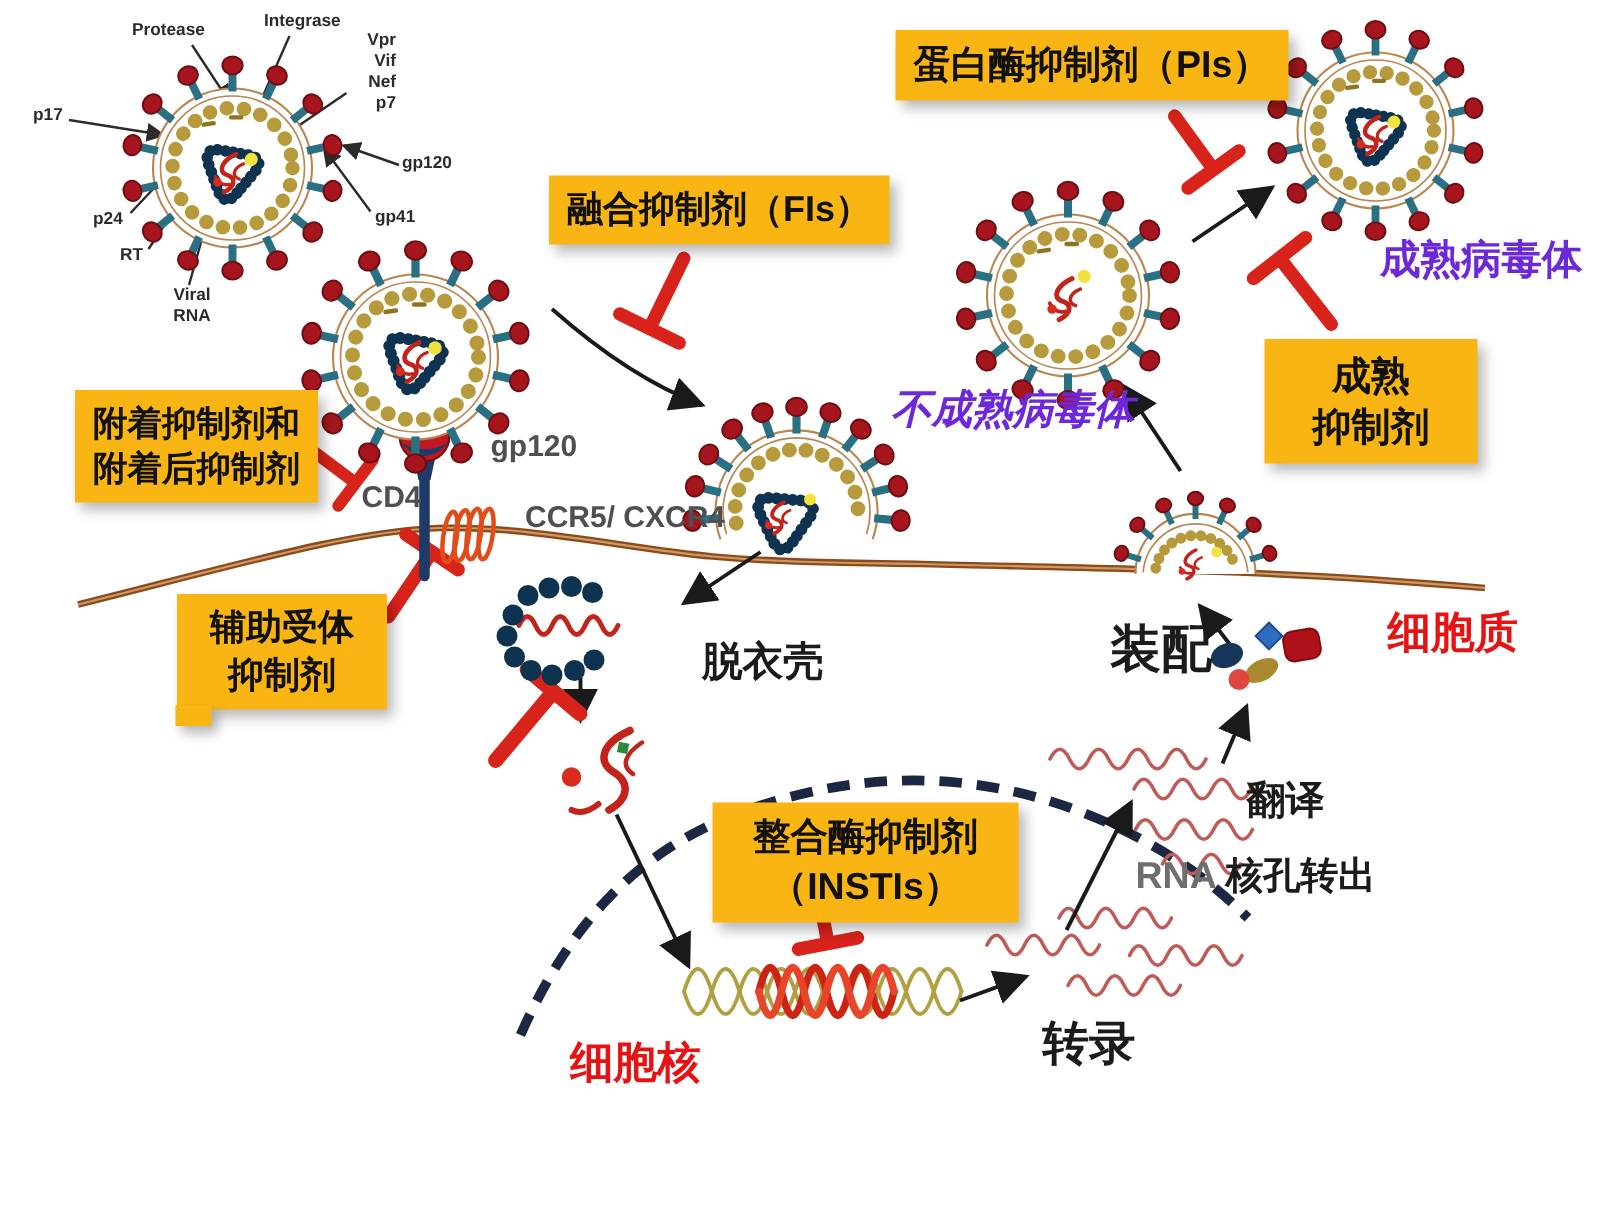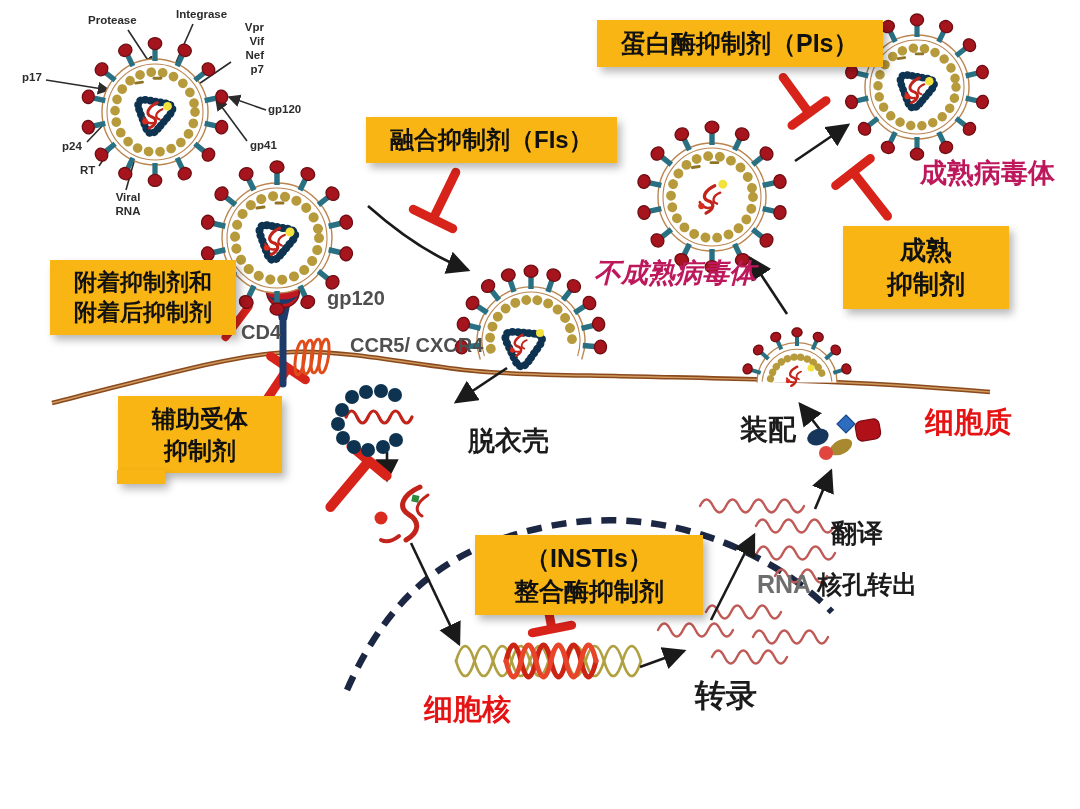--- a/index.html
+++ b/index.html
@@ -1,24 +1,24 @@
 <!DOCTYPE html>
 <html style="--box-bg: #F9B513; --red-label: #E51313;"><head>
 <meta charset="utf-8">
 <style>
   html,body{margin:0;padding:0;background:#fff;}
   #stage{position:relative;width:1080px;height:809px;background:#fff;overflow:hidden;
          font-family:"Liberation Sans","DejaVu Sans",sans-serif;}
   #art{position:absolute;left:0;top:0;}
   .lbl{position:absolute;font-weight:700;color:#1b1b1b;white-space:nowrap;line-height:1.15;}
   .box{position:absolute;background:var(--box-bg,#F9B513);color:#111;font-weight:700;
-       text-align:center;padding:7px 24px;line-height:1.32;white-space:nowrap;
+       text-align:center;padding:7px 12px;line-height:1.32;white-space:nowrap;
        box-shadow:4px 5px 8px rgba(0,0,0,.28);}
   .box span{display:block;}
-  .gray{color:#be185d;}
+  .gray{color:#6d28d9;}
   .softgray{color:#6e6e6e;}
   .redlbl{color:var(--red-label,#E51313);font-weight:800;}
   .receptor{color:#4f4f4f;font-weight:700;font-size:20px;}
   .tiny{font-size:11.5px;font-weight:700;color:#2b2b2b;line-height:1.25;}
   .prewrap{white-space:pre-line;text-align:center;}
 </style>
 </head>
 <body>
 
 <div id="stage">
@@ -542,36 +542,36 @@
     <span>融合抑制剂（FIs）</span>
   </div>
   <div class="box" style="left:597px;top:20px;font-size:25px;">
     <span>蛋白酶抑制剂（PIs）</span>
   </div>
   <div class="box" style="left:843px;top:226px;font-size:26px;min-width:118px;">
     <span>成熟</span>
     <span>抑制剂</span>
   </div>
   <div class="box" style="left:475px;top:535px;font-size:25px;min-width:180px;">
+    <span>整合酶抑制剂</span>
     <span>（INSTIs）</span>
-    <span>整合酶抑制剂</span>
   </div>
 
   <div class="lbl" style="left:468px;top:398px;font-size:27px;font-weight:600;margin-top:28px;">脱衣壳</div>
   <div class="lbl gray" style="left:594px;top:258px;font-size:27px;font-weight:600;font-style:italic;">不成熟病毒体</div>
   <div class="lbl gray" style="left:920px;top:158px;font-size:27px;font-weight:600;">成熟病毒体</div>
-  <div class="lbl" style="left:740px;top:414px;font-size:28px;font-weight:600;">装配</div>
+  <div class="lbl" style="left:740px;top:414px;font-size:34px;font-weight:600;">装配</div>
   <div class="lbl" style="left:831px;top:483px;font-size:26px;font-weight:600;margin-top:36px;">翻译</div>
   <div class="lbl" style="left:695px;top:678px;font-size:31px;font-weight:600;">转录</div>
   <div class="lbl" style="left:757px;top:570px;font-size:25px;">
     <span class="softgray">RNA</span>
     <span style="font-weight:600;">核孔转出</span>
   </div>
   <div class="lbl redlbl" style="left:925px;top:406px;font-size:29px;">细胞质</div>
-  <div class="lbl redlbl" style="left:380px;top:693px;font-size:29px;margin-left:44px;">细胞核</div>
+  <div class="lbl redlbl" style="left:380px;top:693px;font-size:29px;">细胞核</div>
 
   <div class="lbl receptor" style="left:327px;top:287px;">gp120</div>
   <div class="lbl receptor" style="left:241px;top:321px;">CD4</div>
   <div class="lbl receptor" style="left:350px;top:334px;">CCR5/ CXCR4</div>
 
   <div class="lbl tiny" style="left:88px;top:13px;">Protease</div>
   <div class="lbl tiny" style="left:176px;top:7px;">Integrase</div>
   <div class="lbl tiny" style="left:236px;top:20px;text-align:right;width:28px;">Vpr</div>
   <div class="lbl tiny" style="left:236px;top:34px;text-align:right;width:28px;">Vif</div>
   <div class="lbl tiny" style="left:236px;top:48px;text-align:right;width:28px;">Nef</div>

